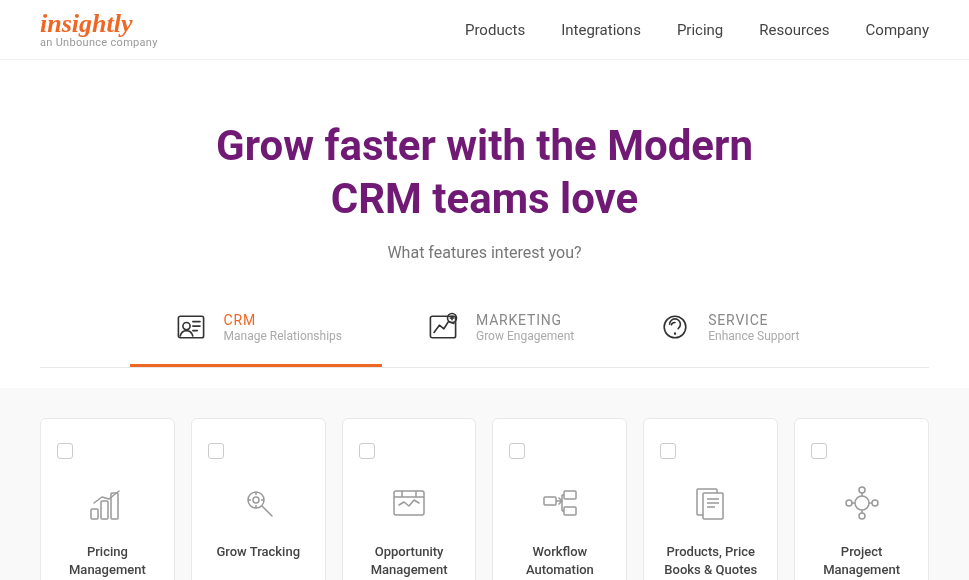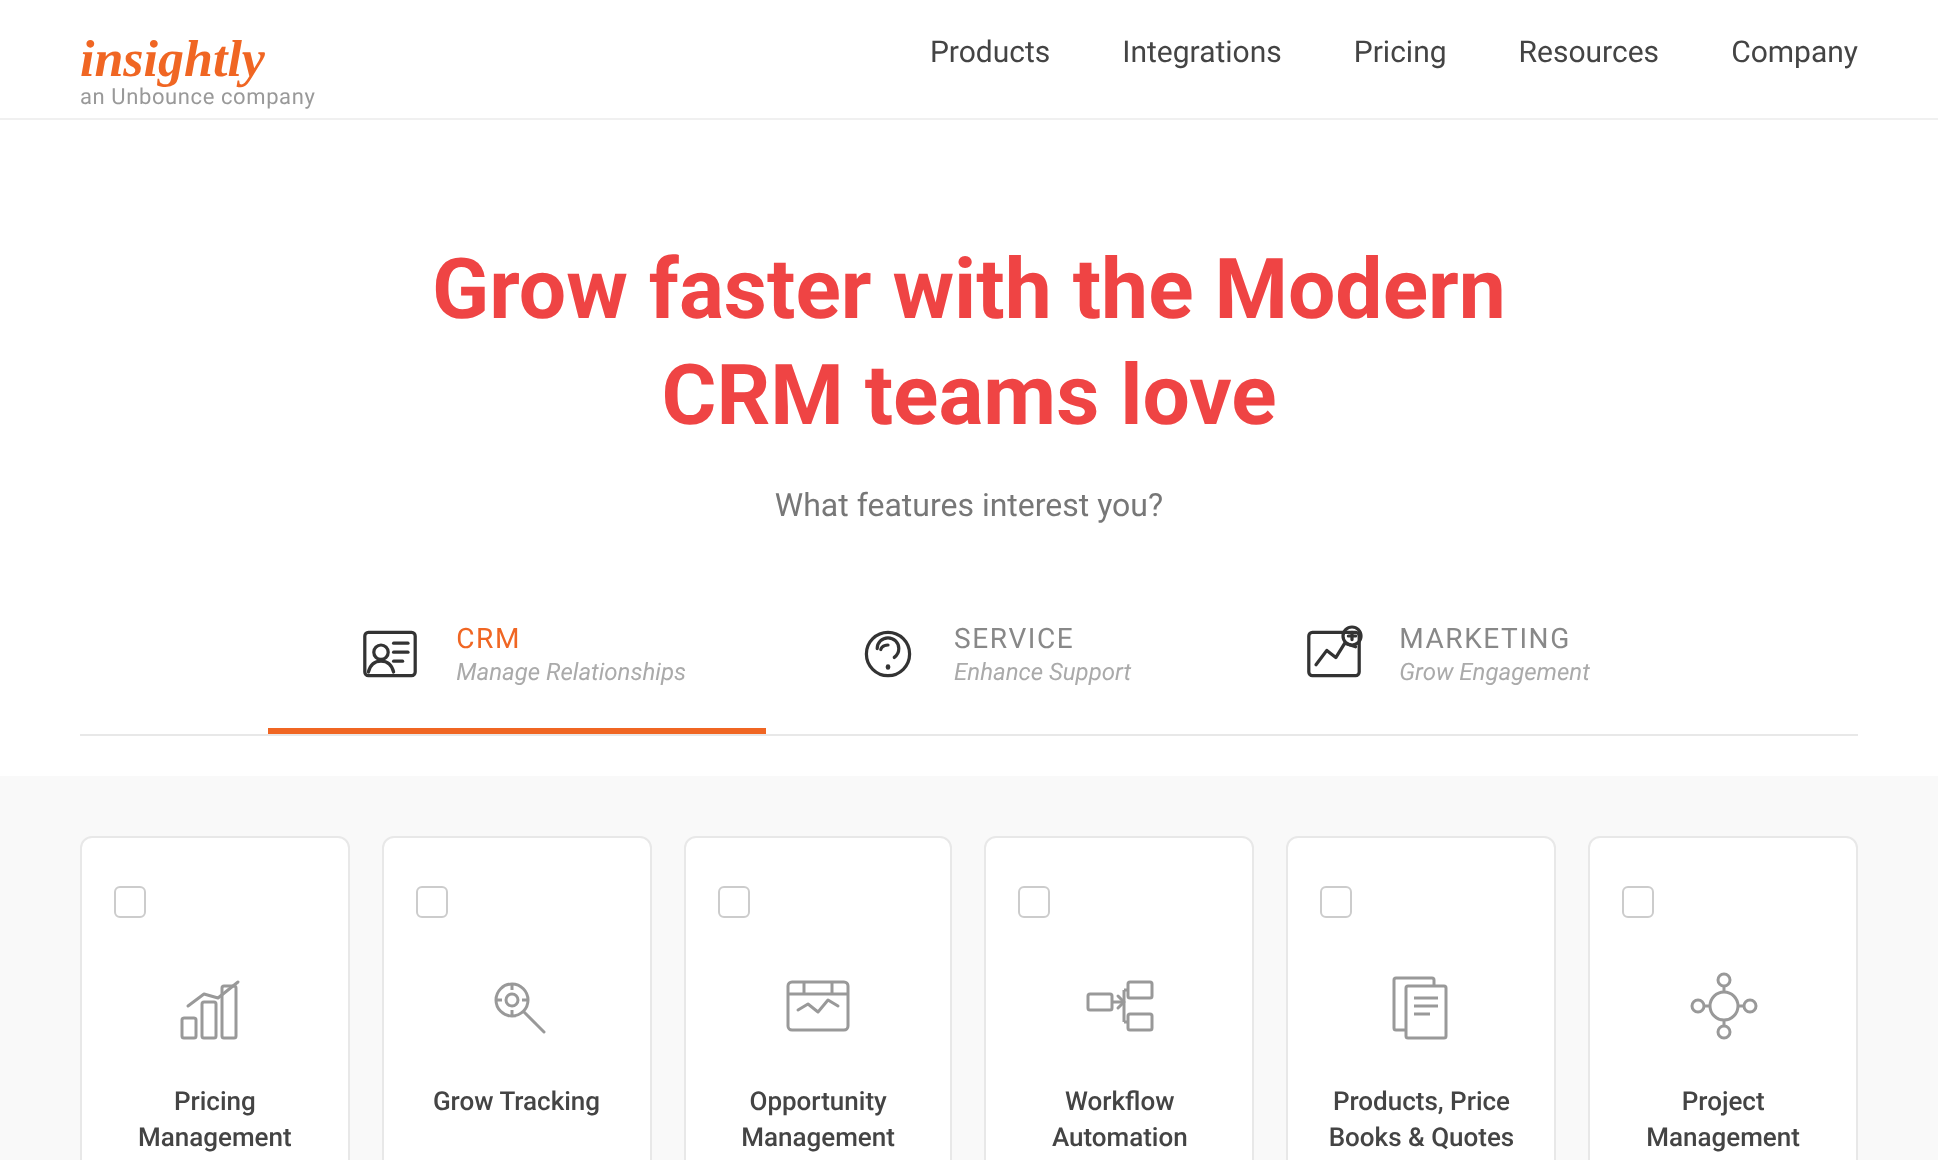--- a/index.html
+++ b/index.html
@@ -1,21 +1,21 @@
 <!DOCTYPE html>
 <html><head>
   <meta charset="utf-8">
   <style>
     * { box-sizing: border-box; margin: 0; padding: 0; }
     body { font-family: -apple-system, BlinkMacSystemFont, 'Segoe UI', Roboto, sans-serif; background: #fff; color: #333; }
 
     
     header {
       display: flex;
-      align-items: flex-start;
+      align-items: center;
       justify-content: space-between;
       padding: 17px 40px;
       height: 60px;
       border-bottom: 1px solid #f0f0f0;
       position: relative;
       z-index: 10;
     }
     .logo-wrap {
       display: flex;
       flex-direction: column;
@@ -69,21 +69,21 @@
     }
 
     
     .hero {
       text-align: center;
       padding: 60px 40px 20px;
     }
     .hero h1 {
       font-size: 42px;
       font-weight: 700;
-      color: #ef4444;
+      color: #701a75;
       line-height: 1.25;
       margin-bottom: 18px;
     }
     .hero p {
       font-size: 16px;
       color: #777;
       margin-bottom: 32px;
     }
 
     
@@ -126,21 +126,20 @@
       letter-spacing: 0.8px;
       display: block;
     }
     .tab.active .tab-label { color: #f06623; }
     .tab:not(.active) .tab-label { color: #888; }
     .tab-desc {
       font-size: 12px;
       color: #aaa;
       display: block;
       margin-top: 1px;
-      font-style: italic;
     }
 
     
     .tabs-divider {
       width: 100%;
       height: 1px;
       background: #e8e8e8;
       margin: 0;
     }
 
@@ -241,44 +240,44 @@
       </div>
       <div class="tab-text">
         <span class="tab-label">CRM</span>
         <span class="tab-desc">Manage Relationships</span>
       </div>
     </div>
 
     <div class="tab">
       <div class="tab-icon">
         <svg viewBox="0 0 40 40" fill="none" stroke-width="1.8">
+          <rect x="6" y="8" width="28" height="24" rx="2" stroke="currentColor"></rect>
+          <polyline points="10,26 16,18 21,22 26,14 32,16" stroke="currentColor" stroke-linecap="round" stroke-linejoin="round"></polyline>
+          <circle cx="30" cy="10" r="5" stroke="currentColor"></circle>
+          <path d="M28 10h4M30 8v4" stroke="currentColor" stroke-linecap="round"></path>
+        </svg>
+      </div>
+      <div class="tab-text">
+        <span class="tab-label">MARKETING</span>
+        <span class="tab-desc">Grow Engagement</span>
+      </div>
+    </div>
+
+    <div class="tab">
+      <div class="tab-icon">
+        <svg viewBox="0 0 40 40" fill="none" stroke-width="1.8">
           <circle cx="20" cy="20" r="12" stroke="currentColor"></circle>
           <path d="M14 17c0-3.3 2.7-6 6-6s6 2.7 6 6c0 2-1 3.8-2.5 4.9" stroke="currentColor" stroke-linecap="round"></path>
           <path d="M20 27v0.5" stroke="currentColor" stroke-linecap="round" stroke-width="2.5"></path>
           <path d="M16 17.5c0 0 0.5-2.5 4-2.5" stroke="currentColor" stroke-linecap="round"></path>
         </svg>
       </div>
       <div class="tab-text">
         <span class="tab-label">SERVICE</span>
         <span class="tab-desc">Enhance Support</span>
-      </div>
-    </div>
-
-    <div class="tab">
-      <div class="tab-icon">
-        <svg viewBox="0 0 40 40" fill="none" stroke-width="1.8">
-          <rect x="6" y="8" width="28" height="24" rx="2" stroke="currentColor"></rect>
-          <polyline points="10,26 16,18 21,22 26,14 32,16" stroke="currentColor" stroke-linecap="round" stroke-linejoin="round"></polyline>
-          <circle cx="30" cy="10" r="5" stroke="currentColor"></circle>
-          <path d="M28 10h4M30 8v4" stroke="currentColor" stroke-linecap="round"></path>
-        </svg>
-      </div>
-      <div class="tab-text">
-        <span class="tab-label">MARKETING</span>
-        <span class="tab-desc">Grow Engagement</span>
       </div>
     </div>
 
   </div>
   <div class="tabs-divider"></div>
 </div>
 
 <div class="cards-section">
   <div class="cards-grid">
 

